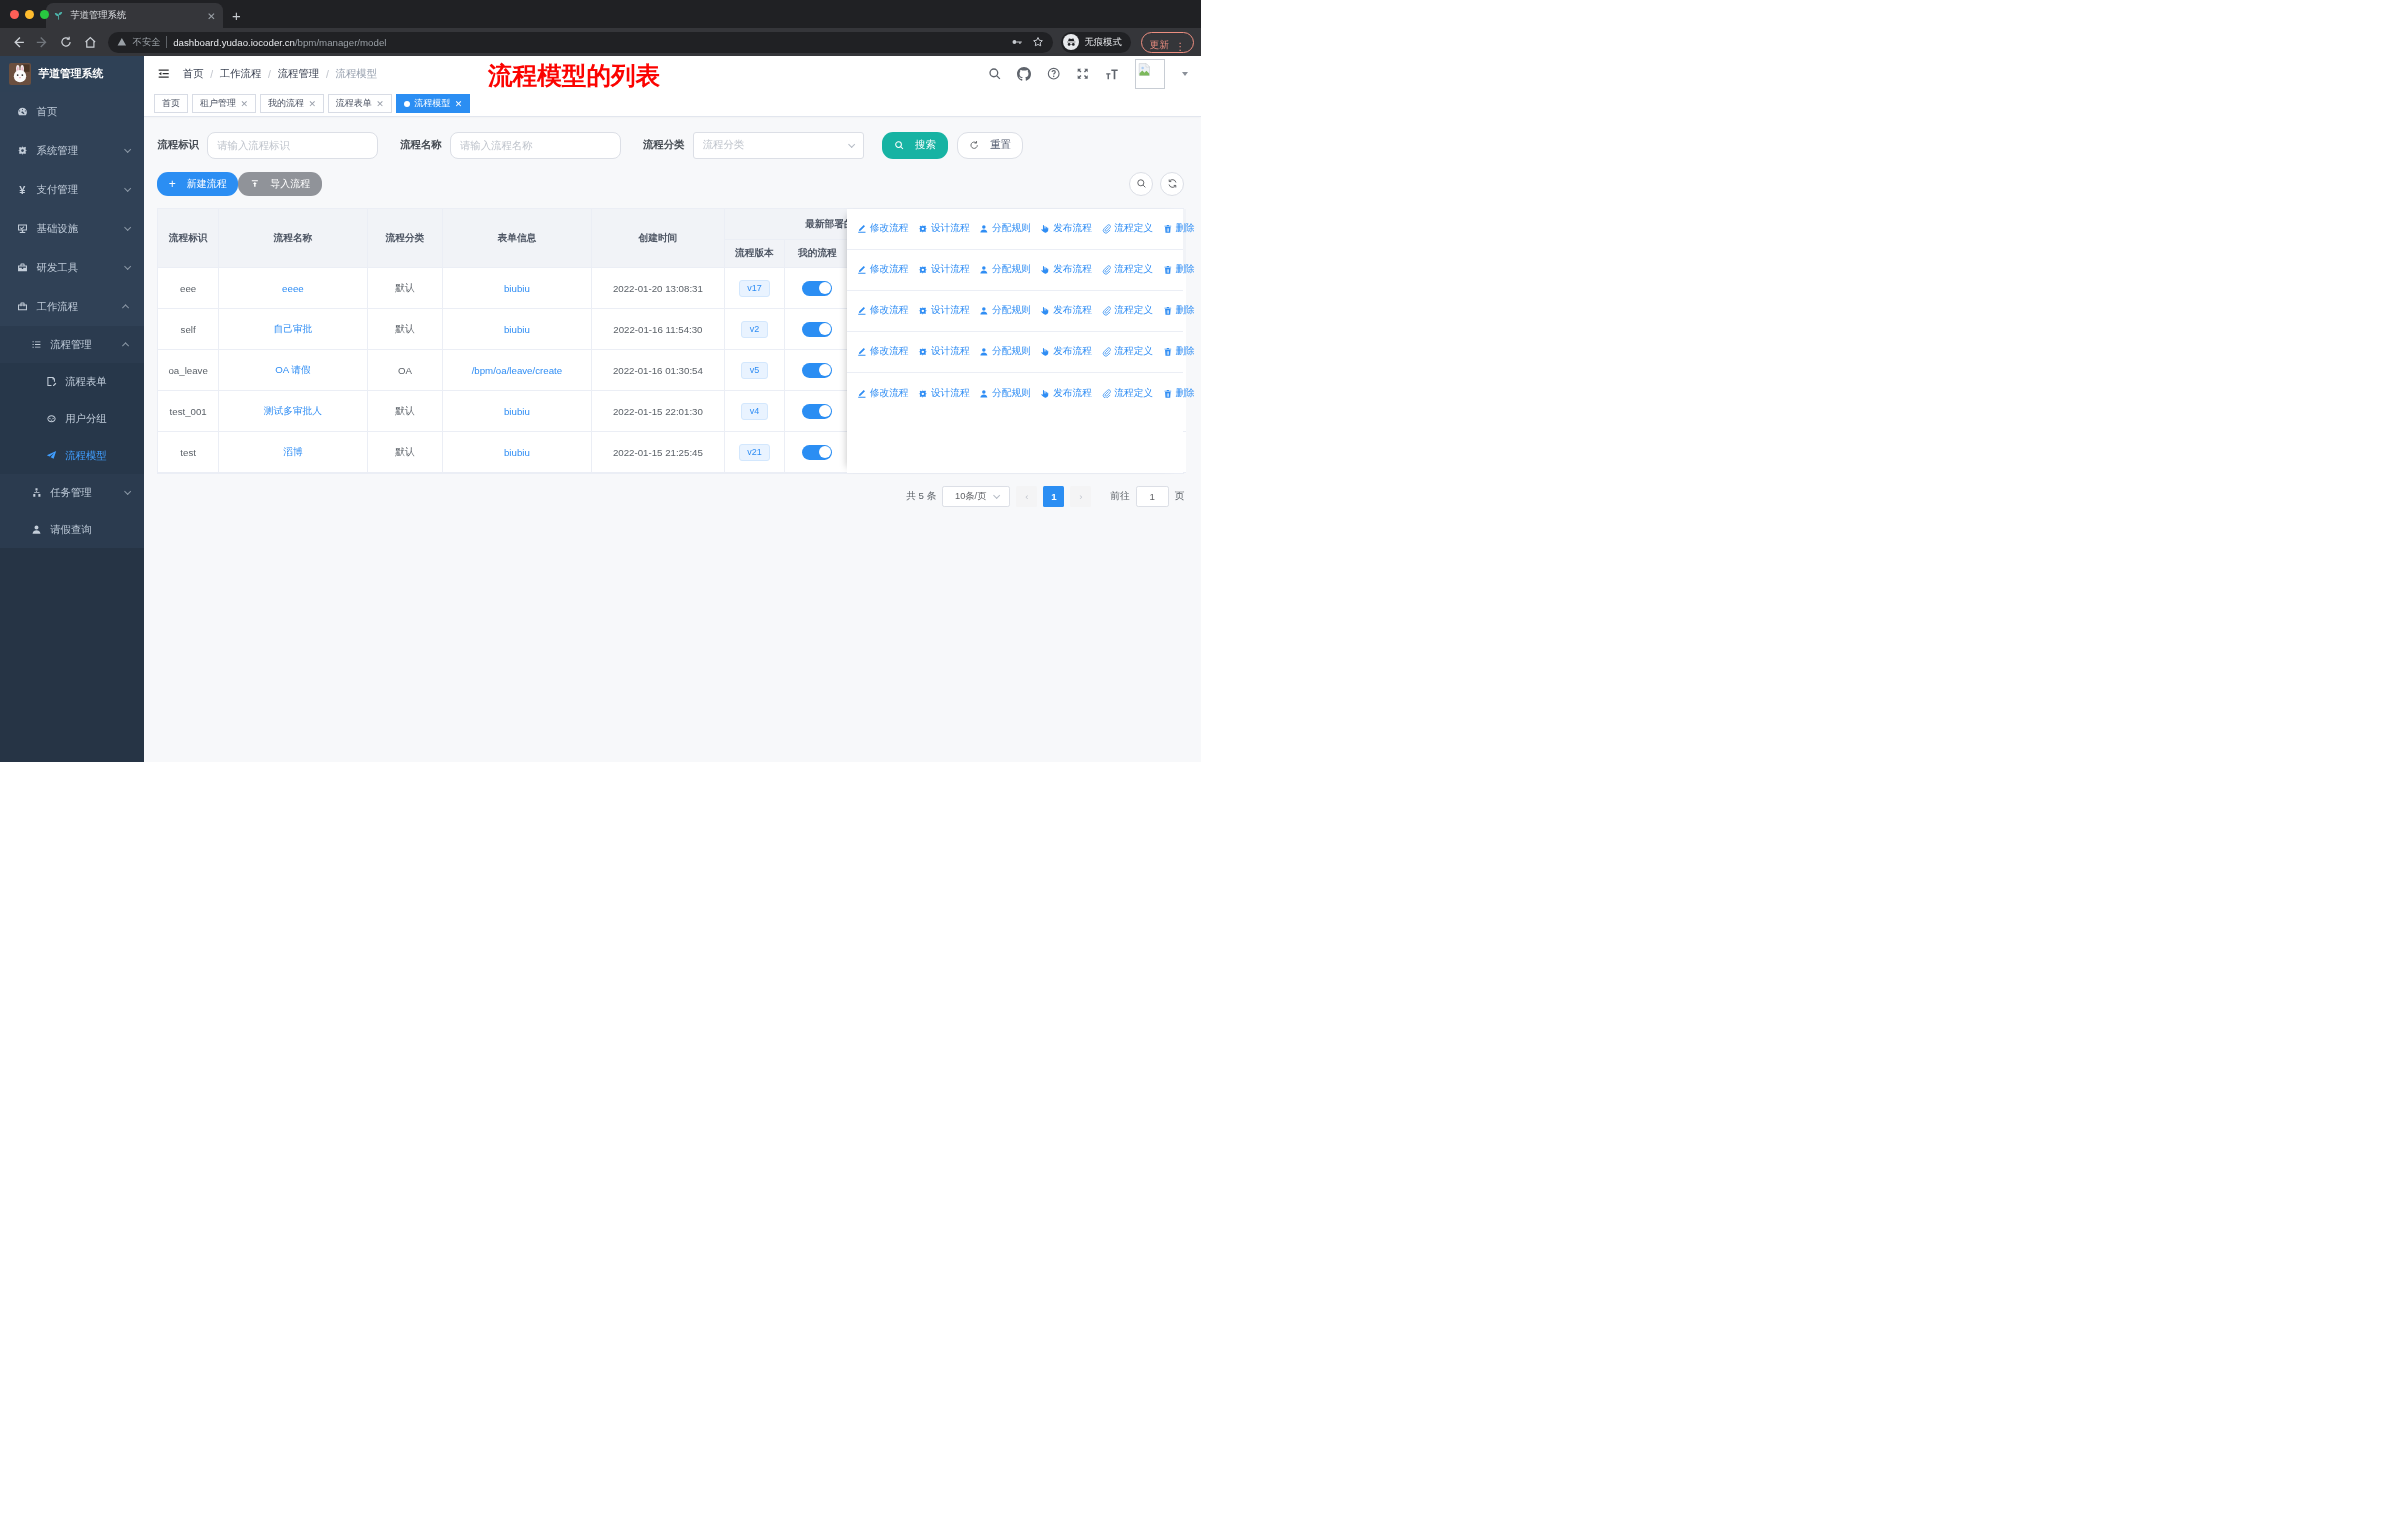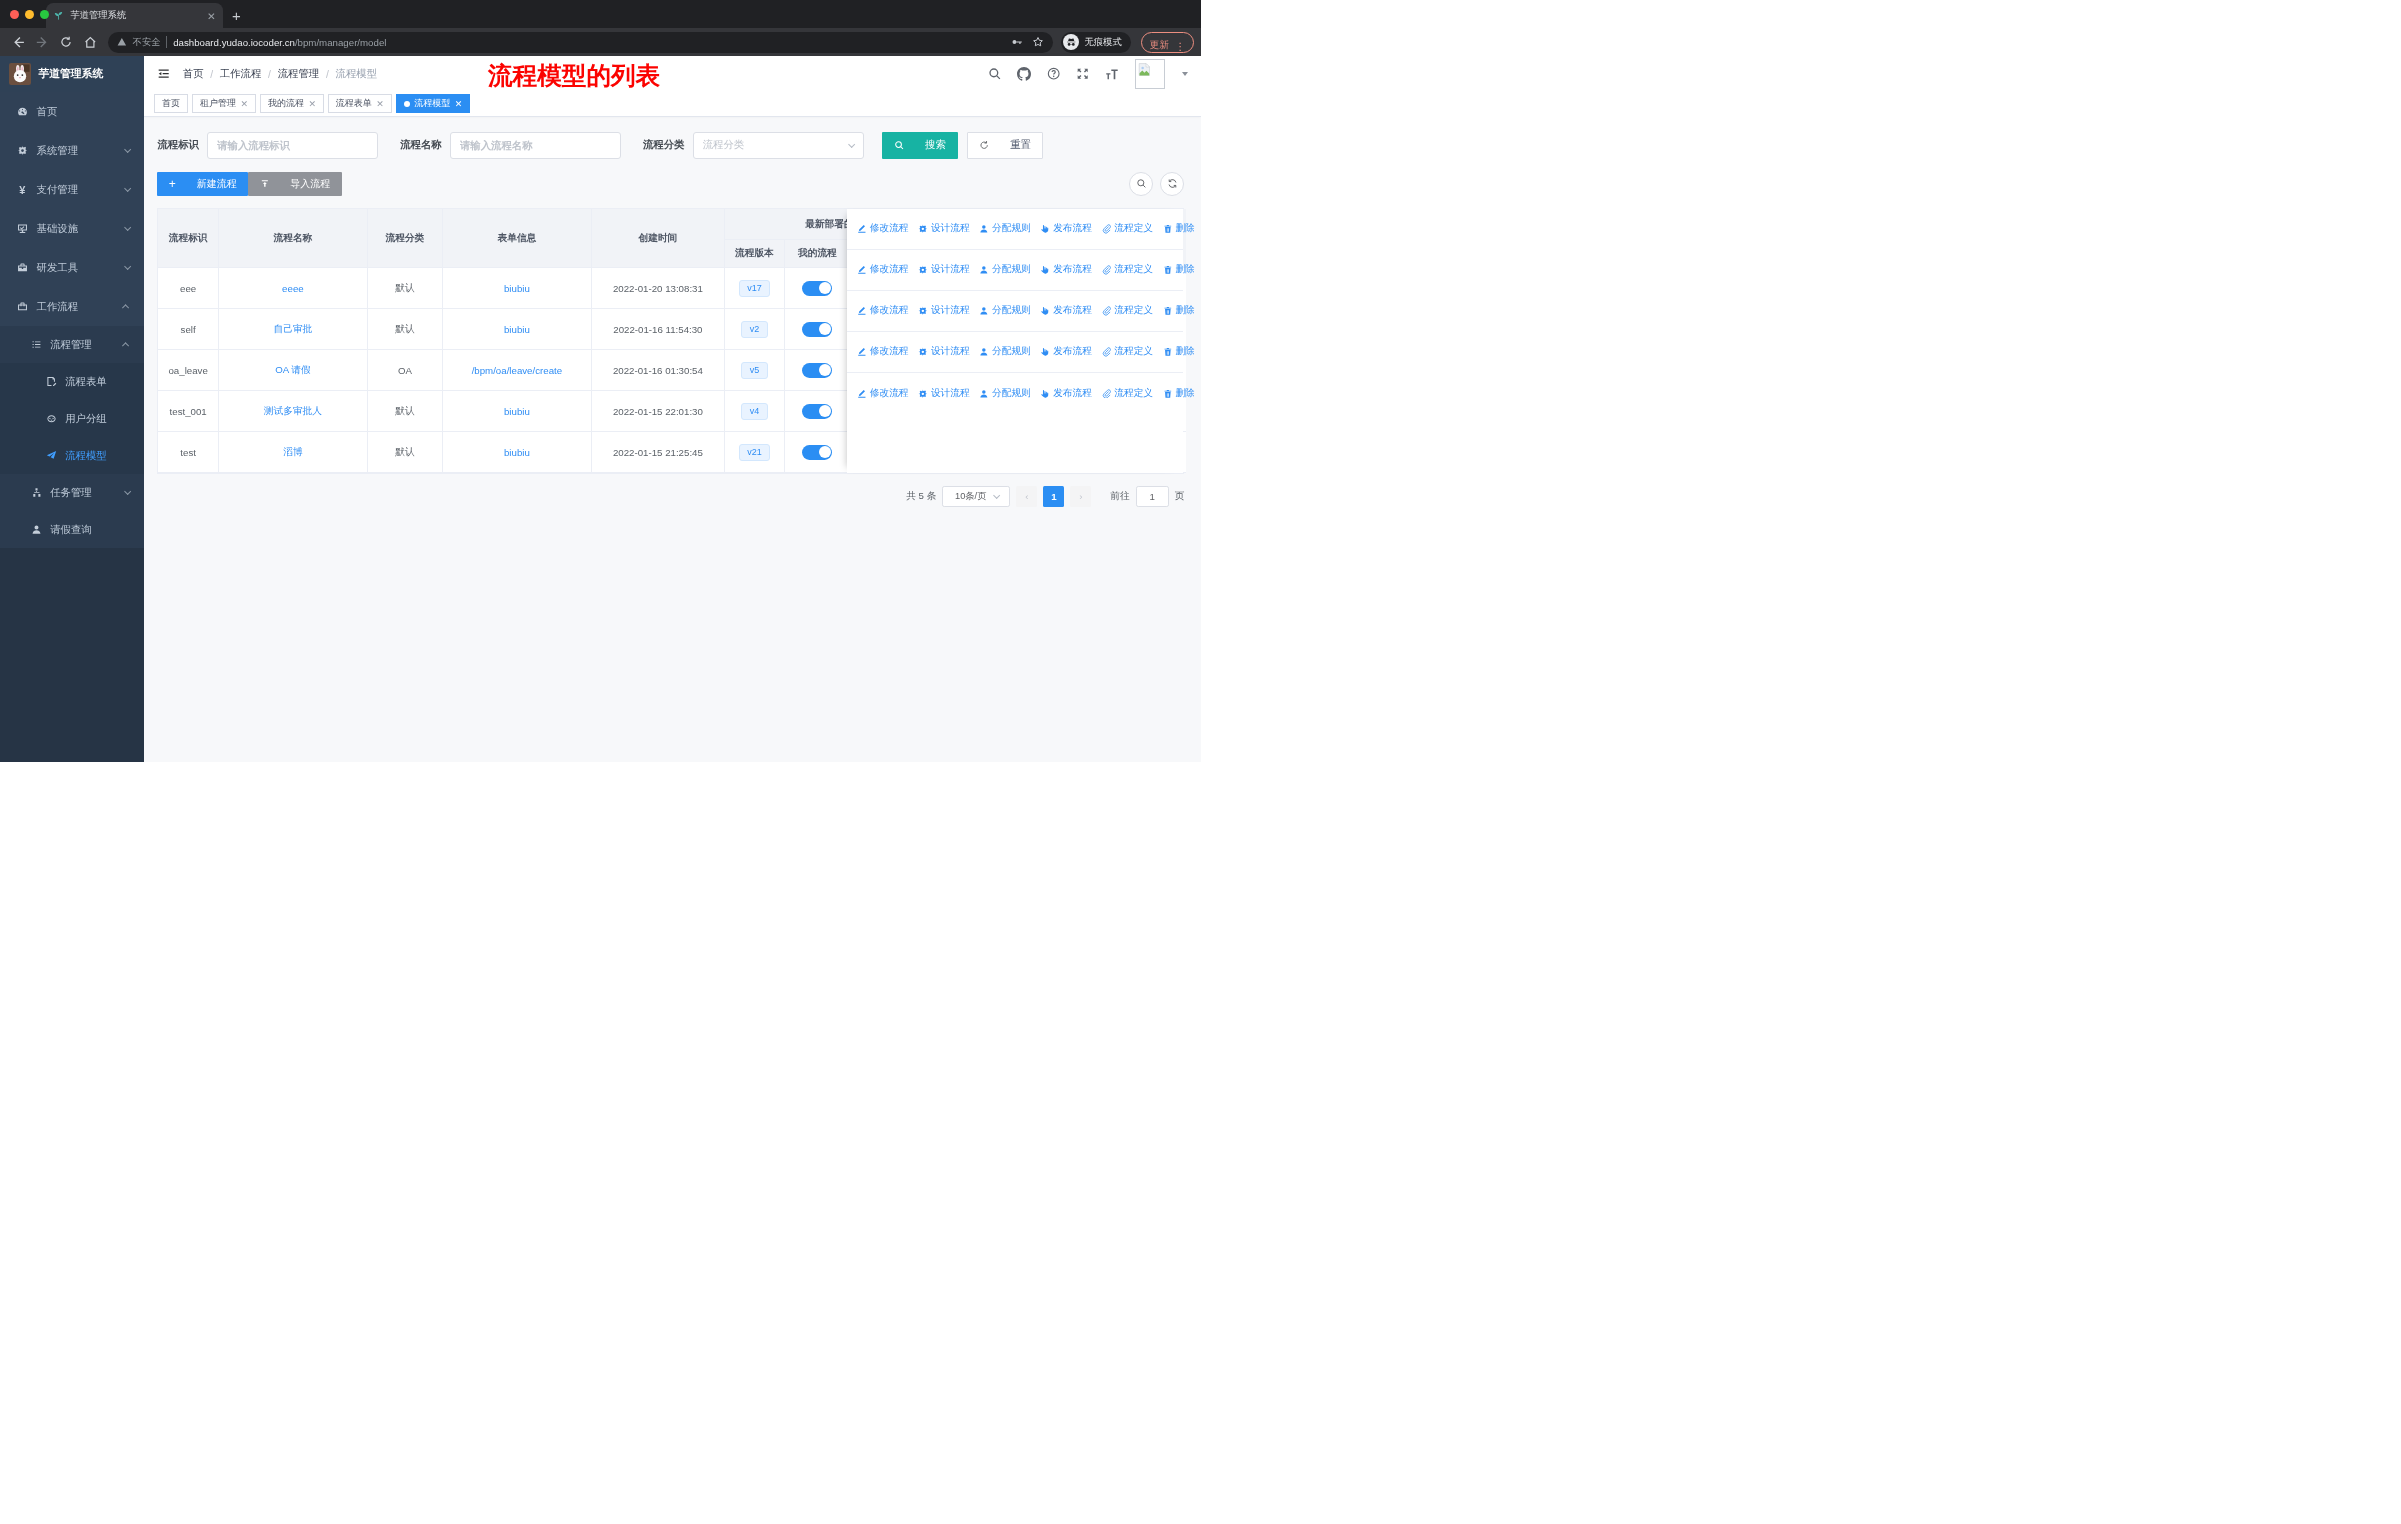--- a/index.html
+++ b/index.html
@@ -77,27 +77,27 @@
   .tag.active { background:#2b8ef3; border-color:#2b8ef3; color:#fff; }
   .tag.active .x { color:#fff; }
   .tag .dot { width:6px; height:6px; background:#fff; border-radius:50%; }
 
   .content { padding:15px 13.4px 0; position:relative; }
 
   
   .filters { display:flex; align-items:center; }
   .f-label { font-size:10.4px; font-weight:600; color:#454b52; margin-right:8.2px; white-space:nowrap; }
   .f-label + .f-input { margin-right:22px; }
-  .f-input { width:171px; height:27px; border:0.7px solid #dcdfe6; border-radius:3px; background:#fff;
-    font-size:10.4px; color:#606266; padding:0 9px; font-family:inherit;font-weight:bold; }
+  .f-input { width:171px; height:27px; border:0.7px solid #dcdfe6; border-radius:8px; background:#fff;
+    font-size:10.4px; color:#606266; padding:0 9px; font-family:inherit; }
   .f-input::placeholder { color:#bfc4cc; }
   .f-select { width:171px; height:27px; border:0.7px solid #dcdfe6; border-radius:3px; background:#fff;
     display:flex; align-items:center; justify-content:space-between; padding:0 9px; color:#bfc4cc; font-size:10.4px; }
   .sel-arrow { width:5.2px; height:5.2px; border-right:1px solid #b6bcc6; border-bottom:1px solid #b6bcc6; transform:rotate(45deg) translateY(-1.5px); }
-  .btn { display:inline-flex; align-items:center; justify-content:flex-start; gap:21px; border-radius:1px;
+  .btn { display:inline-flex; align-items:center; justify-content:flex-start; gap:11px; border-radius:11px;
     font-size:10.4px; height:27px; padding:0 11px; cursor:pointer; border:0.7px solid transparent; white-space:nowrap; }
   .btn-search { background:#17b3a3; color:#fff; margin-left:18px; }
   .btn-reset { background:#fff; color:#515a6e; border-color:#dcdfe6; margin-left:9px; }
 
   
   .actions-row { margin-top:13.4px; display:flex; align-items:center; }
   .btn-sm { height:24px; font-size:10px; padding:0 10.4px; }
   .btn-create { background:#2b8ef3; color:#fff; }
   .btn-import { background:#909399; color:#fff; margin-left:0; }
   .circles { margin-left:auto; display:flex; gap:7.4px; }

